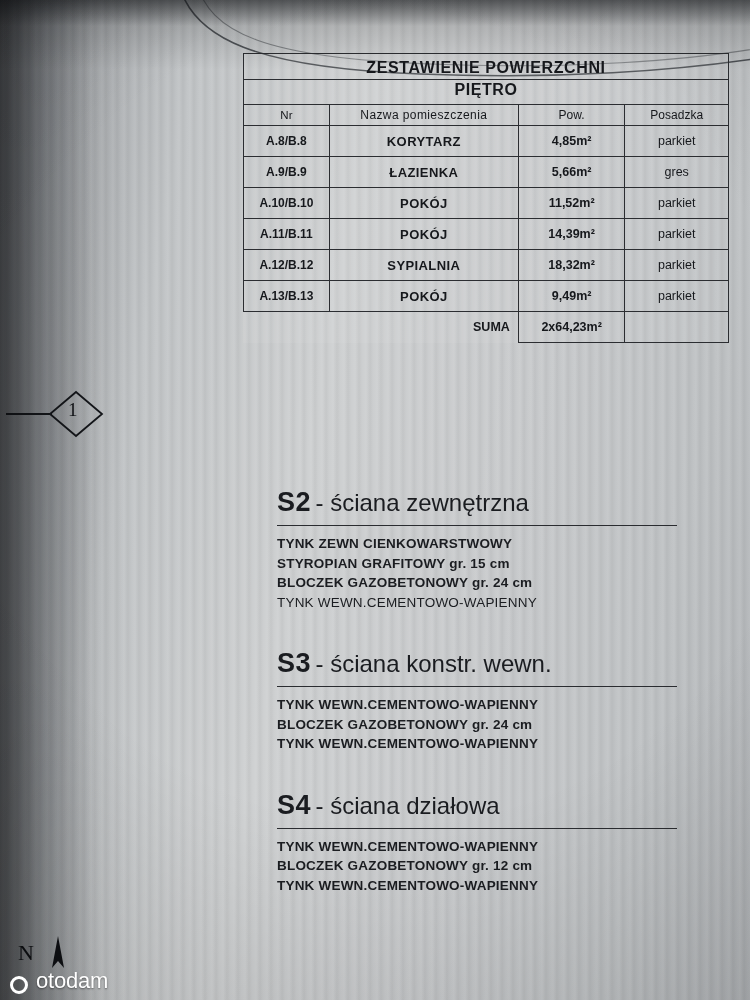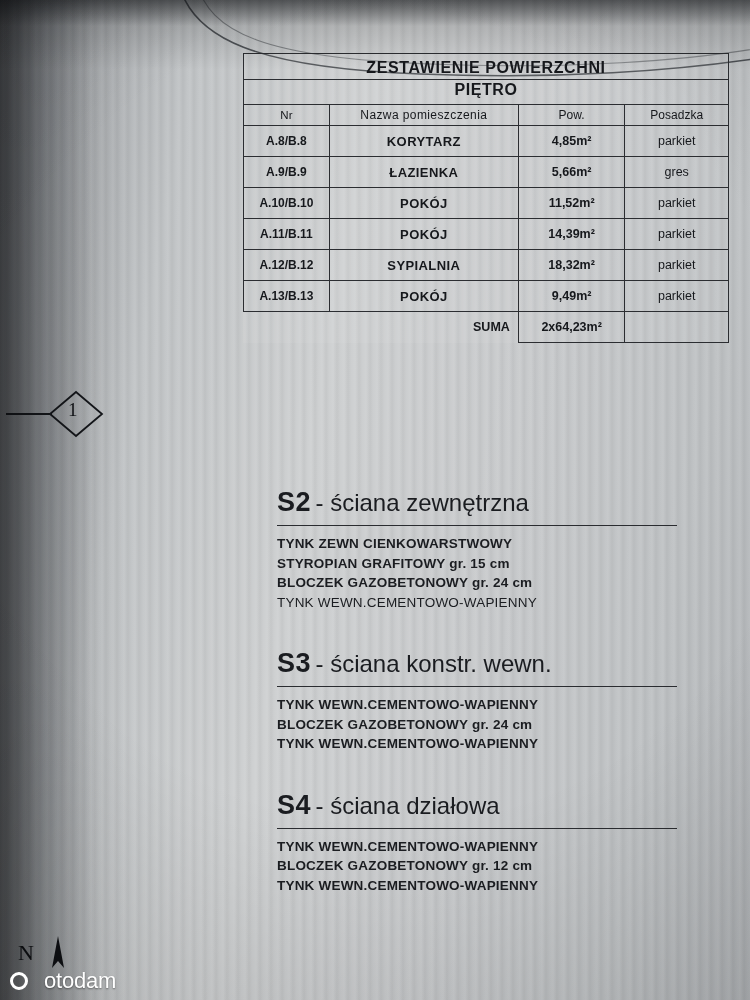--- a/index.html
+++ b/index.html
@@ -174,22 +174,22 @@
     font-size: 22px;
     font-family: "Liberation Serif", serif;
   }
 
   
   #watermark {
     position: absolute;
     left: 10px;
     bottom: 6px;
     display: flex;
-    align-items: center;
-    gap: 16px;
+    align-items: flex-end;
+    gap: 8px;
     color: #ffffff;
     font-size: 22px;
     letter-spacing: -0.2px;
     text-shadow: 0 1px 2px rgba(0,0,0,0.45);
   }
   #watermark .wm-dot {
     width: 18px; height: 18px;
     border-radius: 50%;
     border: 3.5px solid #ffffff;
     box-sizing: border-box;

